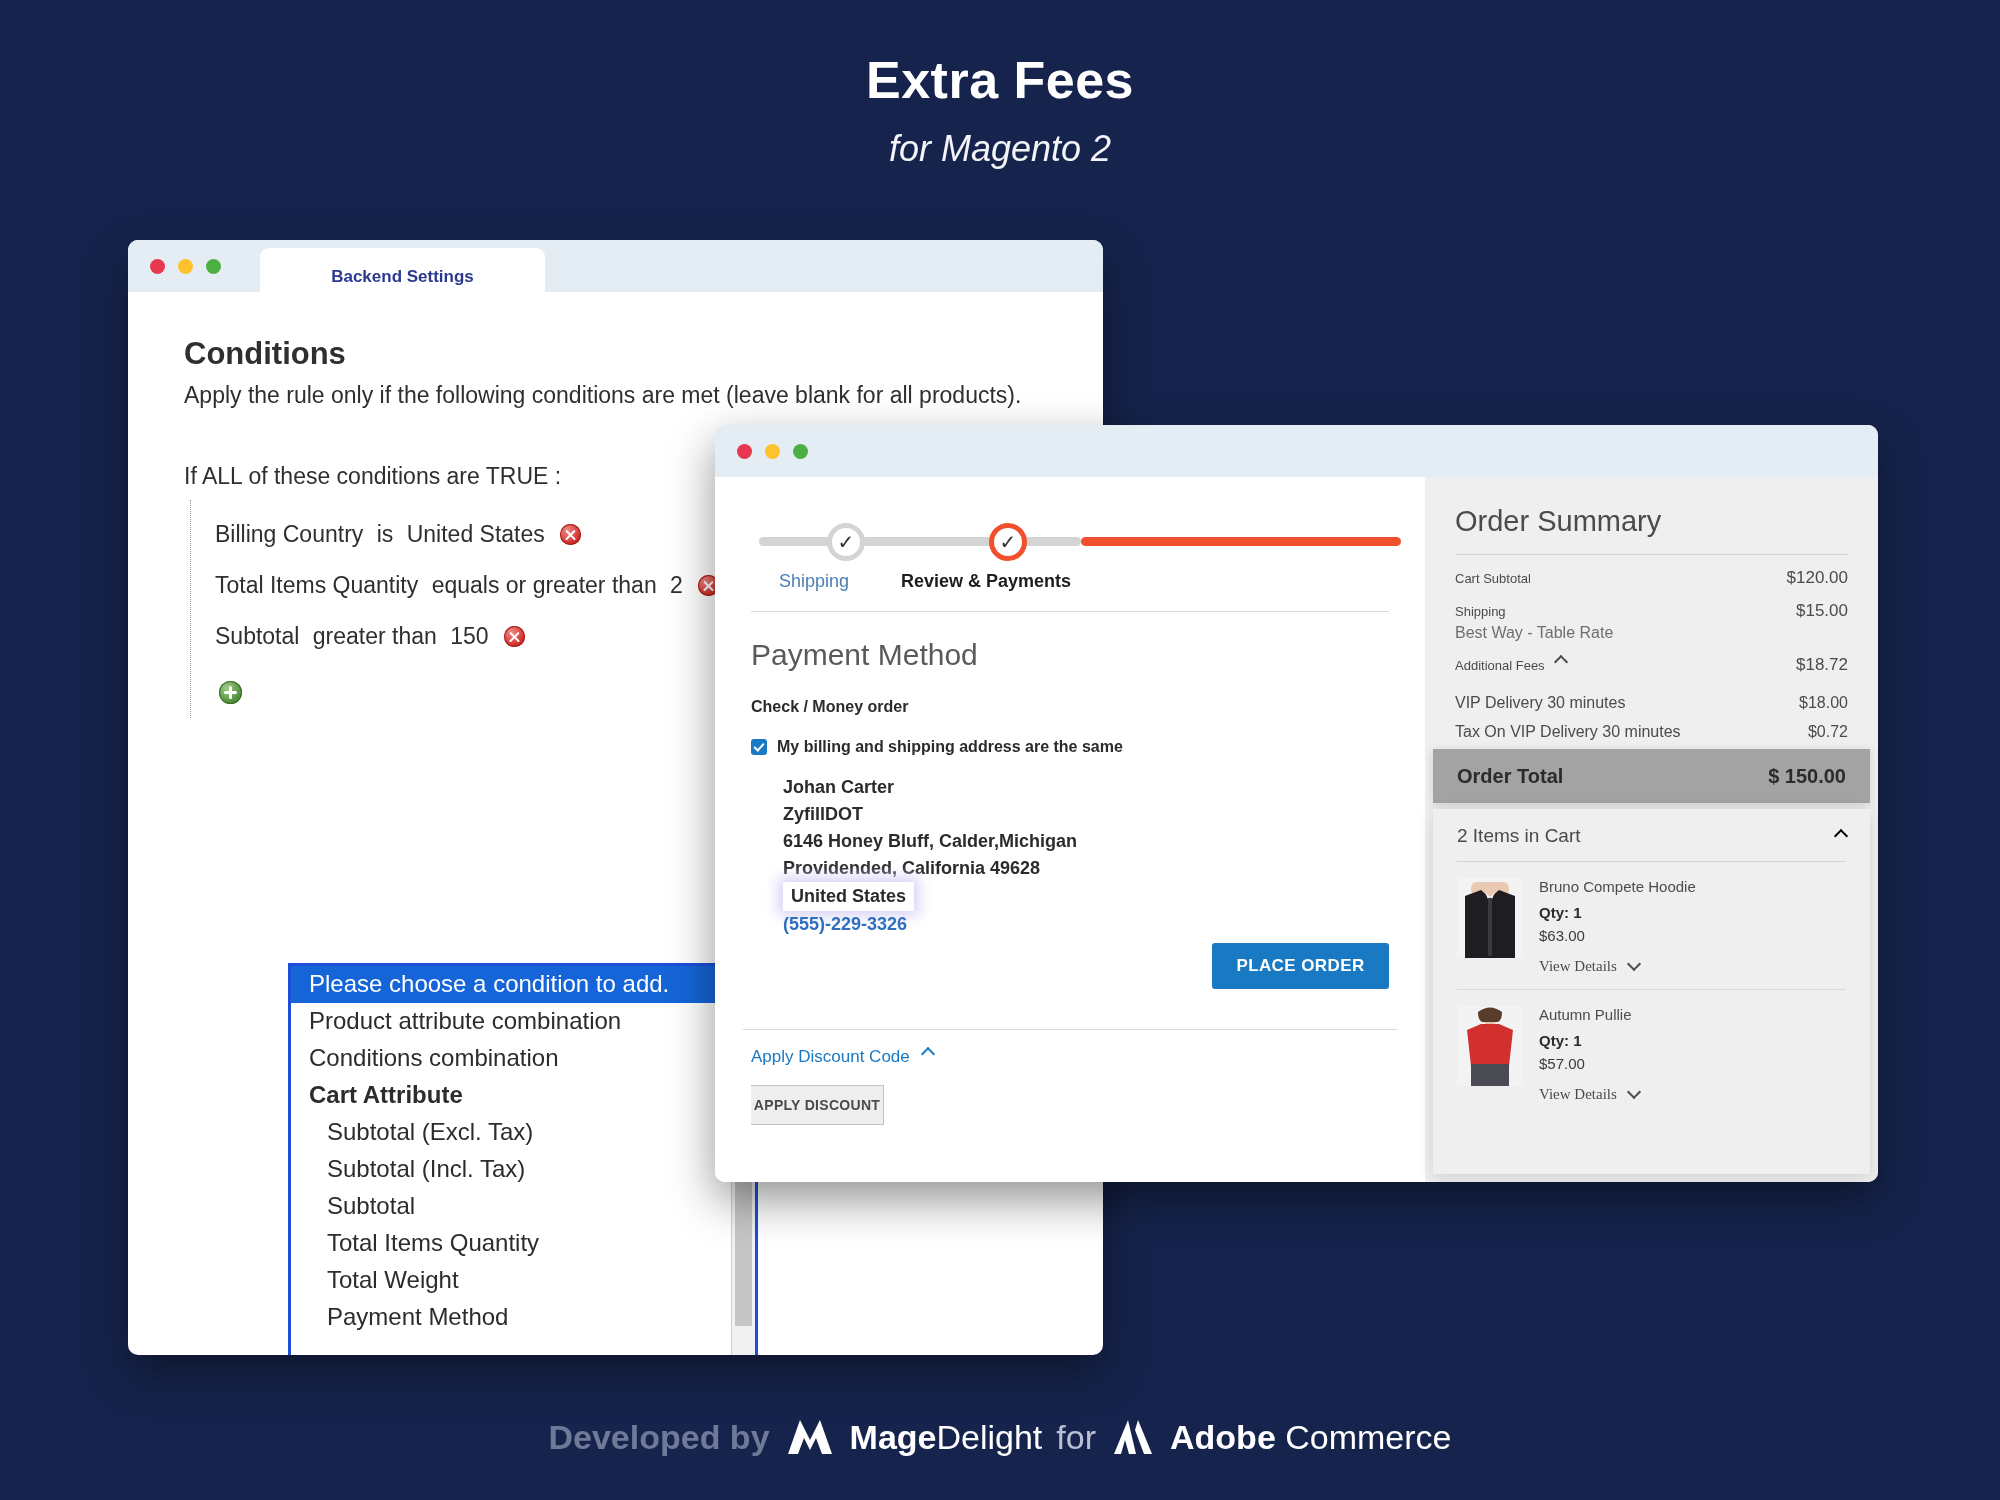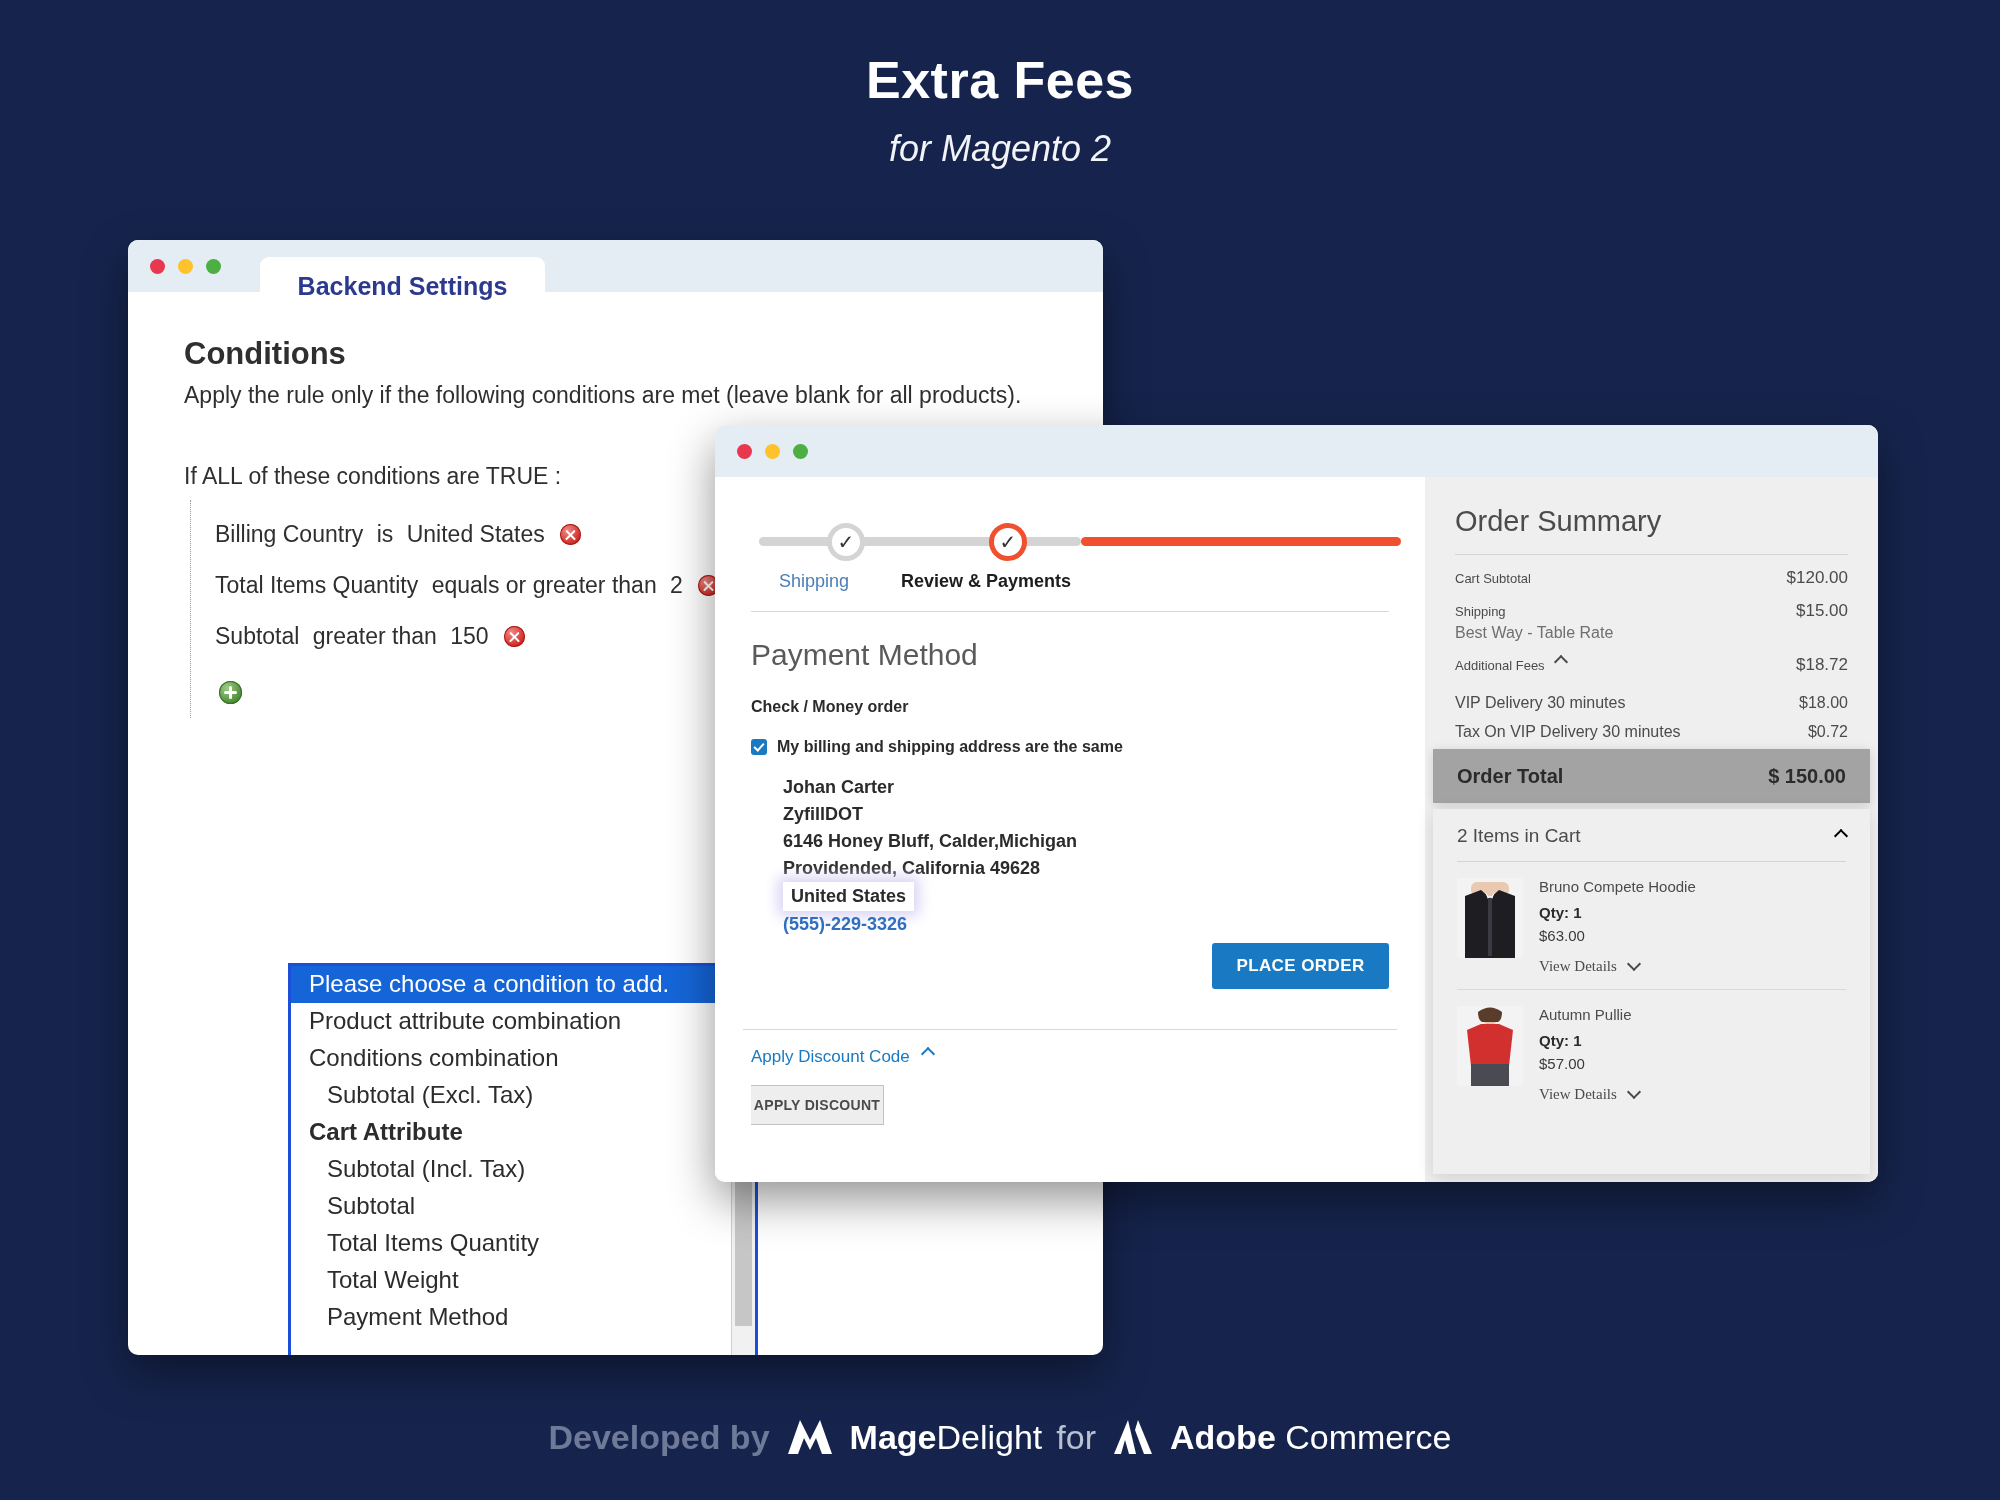--- a/index.html
+++ b/index.html
@@ -27,24 +27,24 @@
   .win { position: absolute; background:#fff; border-radius: 10px;
          box-shadow: 0 18px 46px rgba(0,0,0,.42); overflow: hidden; }
   .titlebar { height: 52px; background:#e4edf4; position: relative; }
   .dots { position:absolute; top:19px; left:22px; display:flex; gap:13px; }
   .dot { width:15px; height:15px; border-radius:50%; }
   .dot.r{background:#e8384f;} .dot.y{background:#fdc22c;} .dot.g{background:#4caf42;}
 
   
   #backend { left: 128px; top: 240px; width: 975px; height: 1115px; }
   #backend .tab {
-    position:absolute; left: 132px; top: 17px; width: 285px; height: 58px;
+    position:absolute; left: 132px; top: 8px; width: 285px; height: 58px;
     background:#fff; border-radius: 9px 9px 0 0;
     display:flex; align-items:center; justify-content:center;
-    color:#2b3a8f; font-size: 25px; font-weight: bold;
+    color:#2b3a8f; font-size: 17px; font-weight: bold;
   }
   .be-body { padding: 30px 36px 0 36px; position: relative; }
   .be-h1 { font-size: 31px; font-weight: bold; color:#2f2f2f; margin: 14px 0 0 20px; }
   .be-p  { font-size: 23px; color:#2f2f2f; margin: 10px 0 0 20px; }
   .cond-head { font-size: 23px; color:#2f2f2f; margin: 54px 0 0 20px; }
   .cond-list { margin: 10px 0 0 26px; border-left: 1px dotted #9a9a9a; padding: 10px 0 10px 24px; }
   .cond-row { font-size: 23px; color:#2f2f2f; padding: 11px 0 13px 0; white-space: nowrap; }
   .cond-row .sep { display:inline-block; width:7px; }
   .ico-del {
     display:inline-block; width:21px; height:21px; border-radius:50%;
@@ -224,22 +224,22 @@
         </div>
         <span class="ico-add"></span>
       </div>
     </div>
 
     <div class="listbox">
       <div class="lb-items">
         <div class="lb-item sel">Please choose a condition to add.</div>
         <div class="lb-item">Product attribute combination</div>
         <div class="lb-item">Conditions combination</div>
+        <div class="lb-item grp">Cart Attribute</div>
         <div class="lb-item ind">Subtotal (Excl. Tax)</div>
-        <div class="lb-item grp">Cart Attribute</div>
         <div class="lb-item ind">Subtotal (Incl. Tax)</div>
         <div class="lb-item ind">Subtotal</div>
         <div class="lb-item ind">Total Items Quantity</div>
         <div class="lb-item ind">Total Weight</div>
         <div class="lb-item ind">Payment Method</div>
 
       </div>
       <div class="lb-scroll">
         <div class="lb-arrow up">
             <i class="car"></i>

